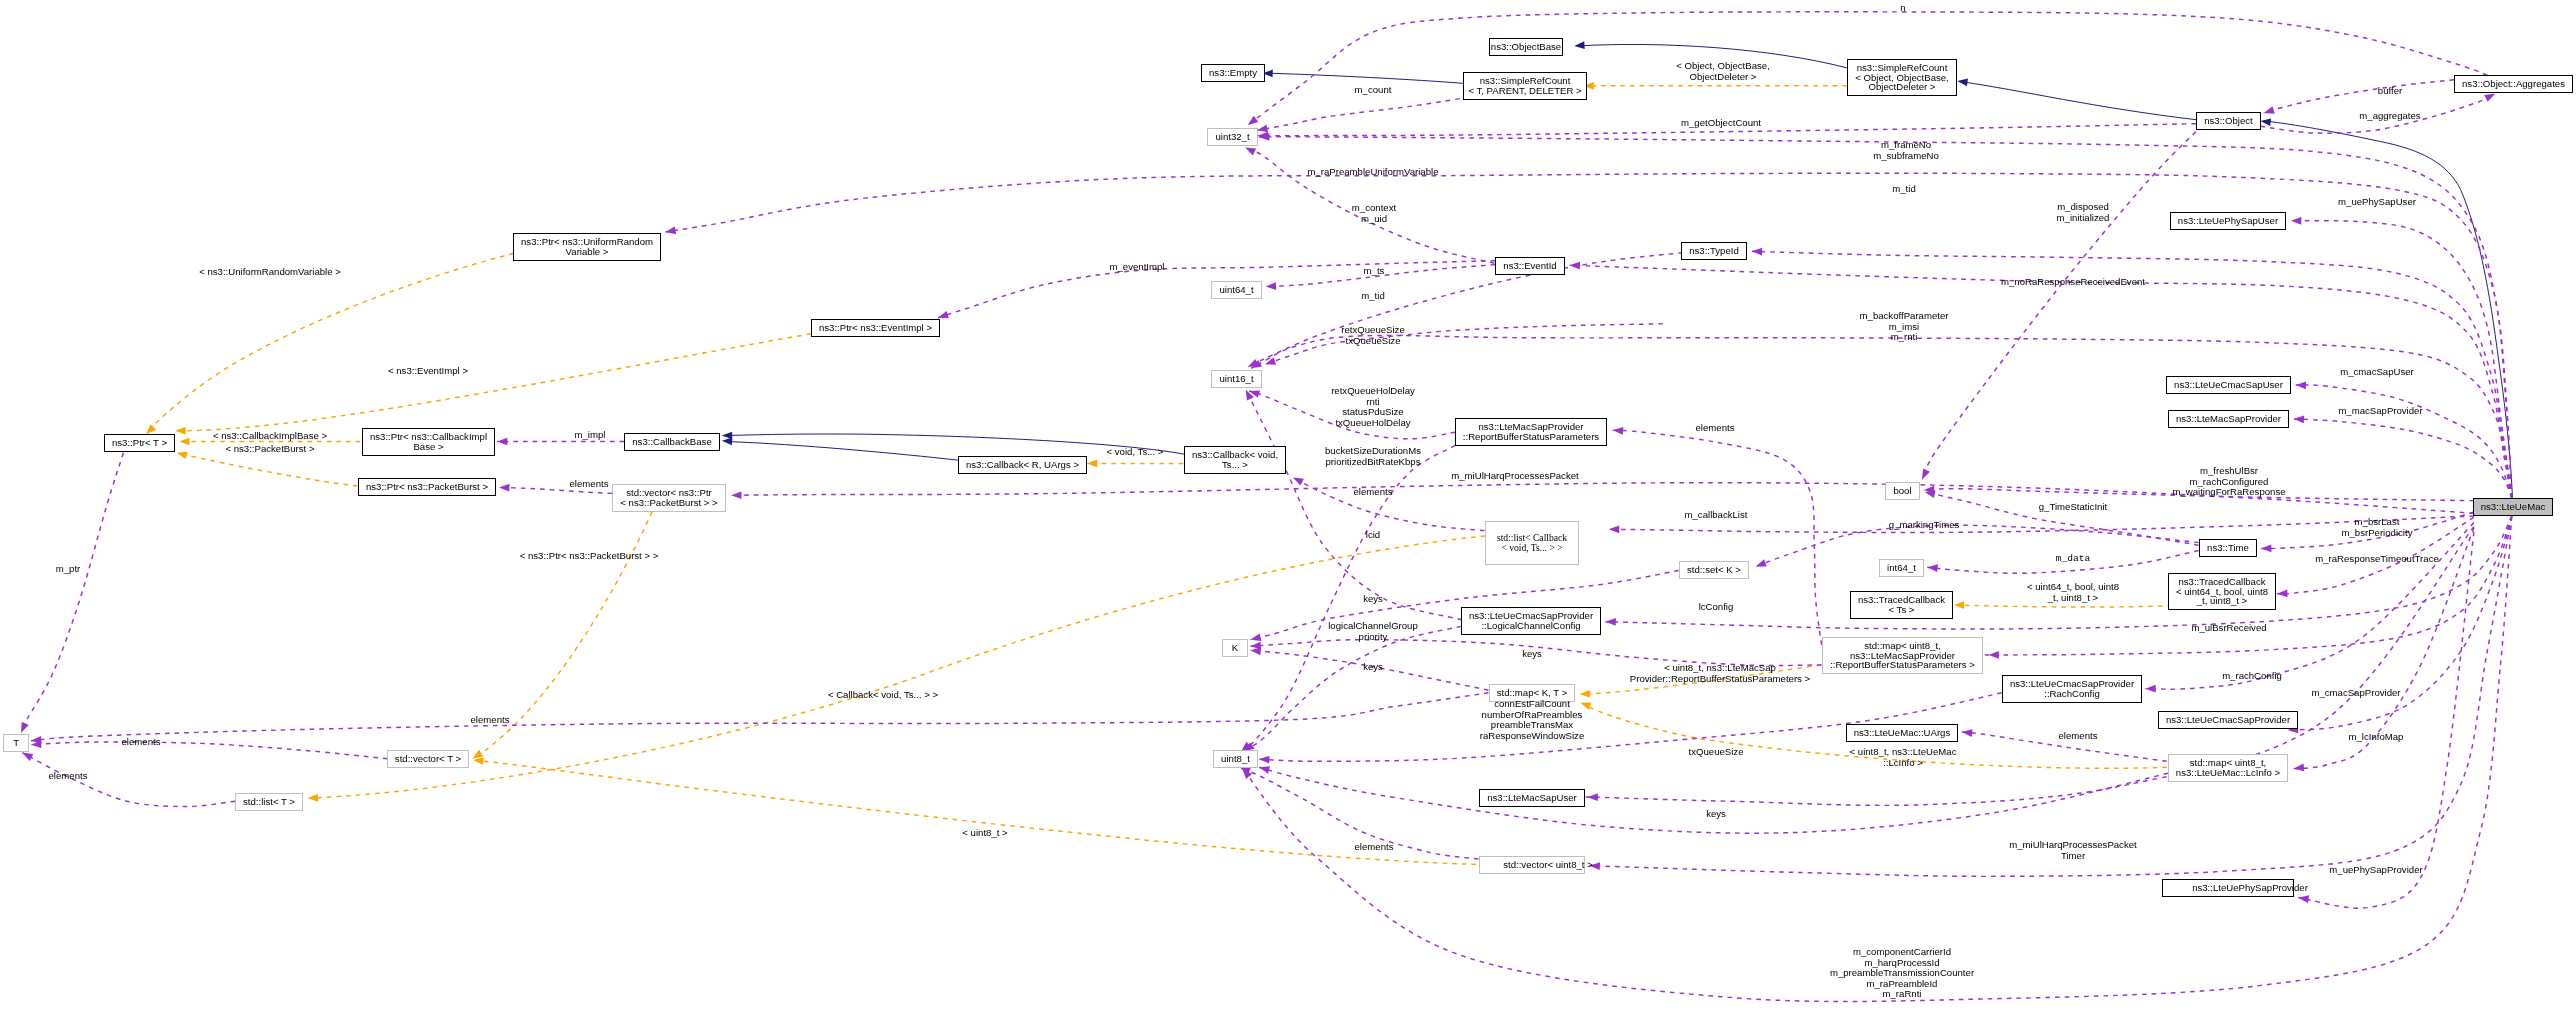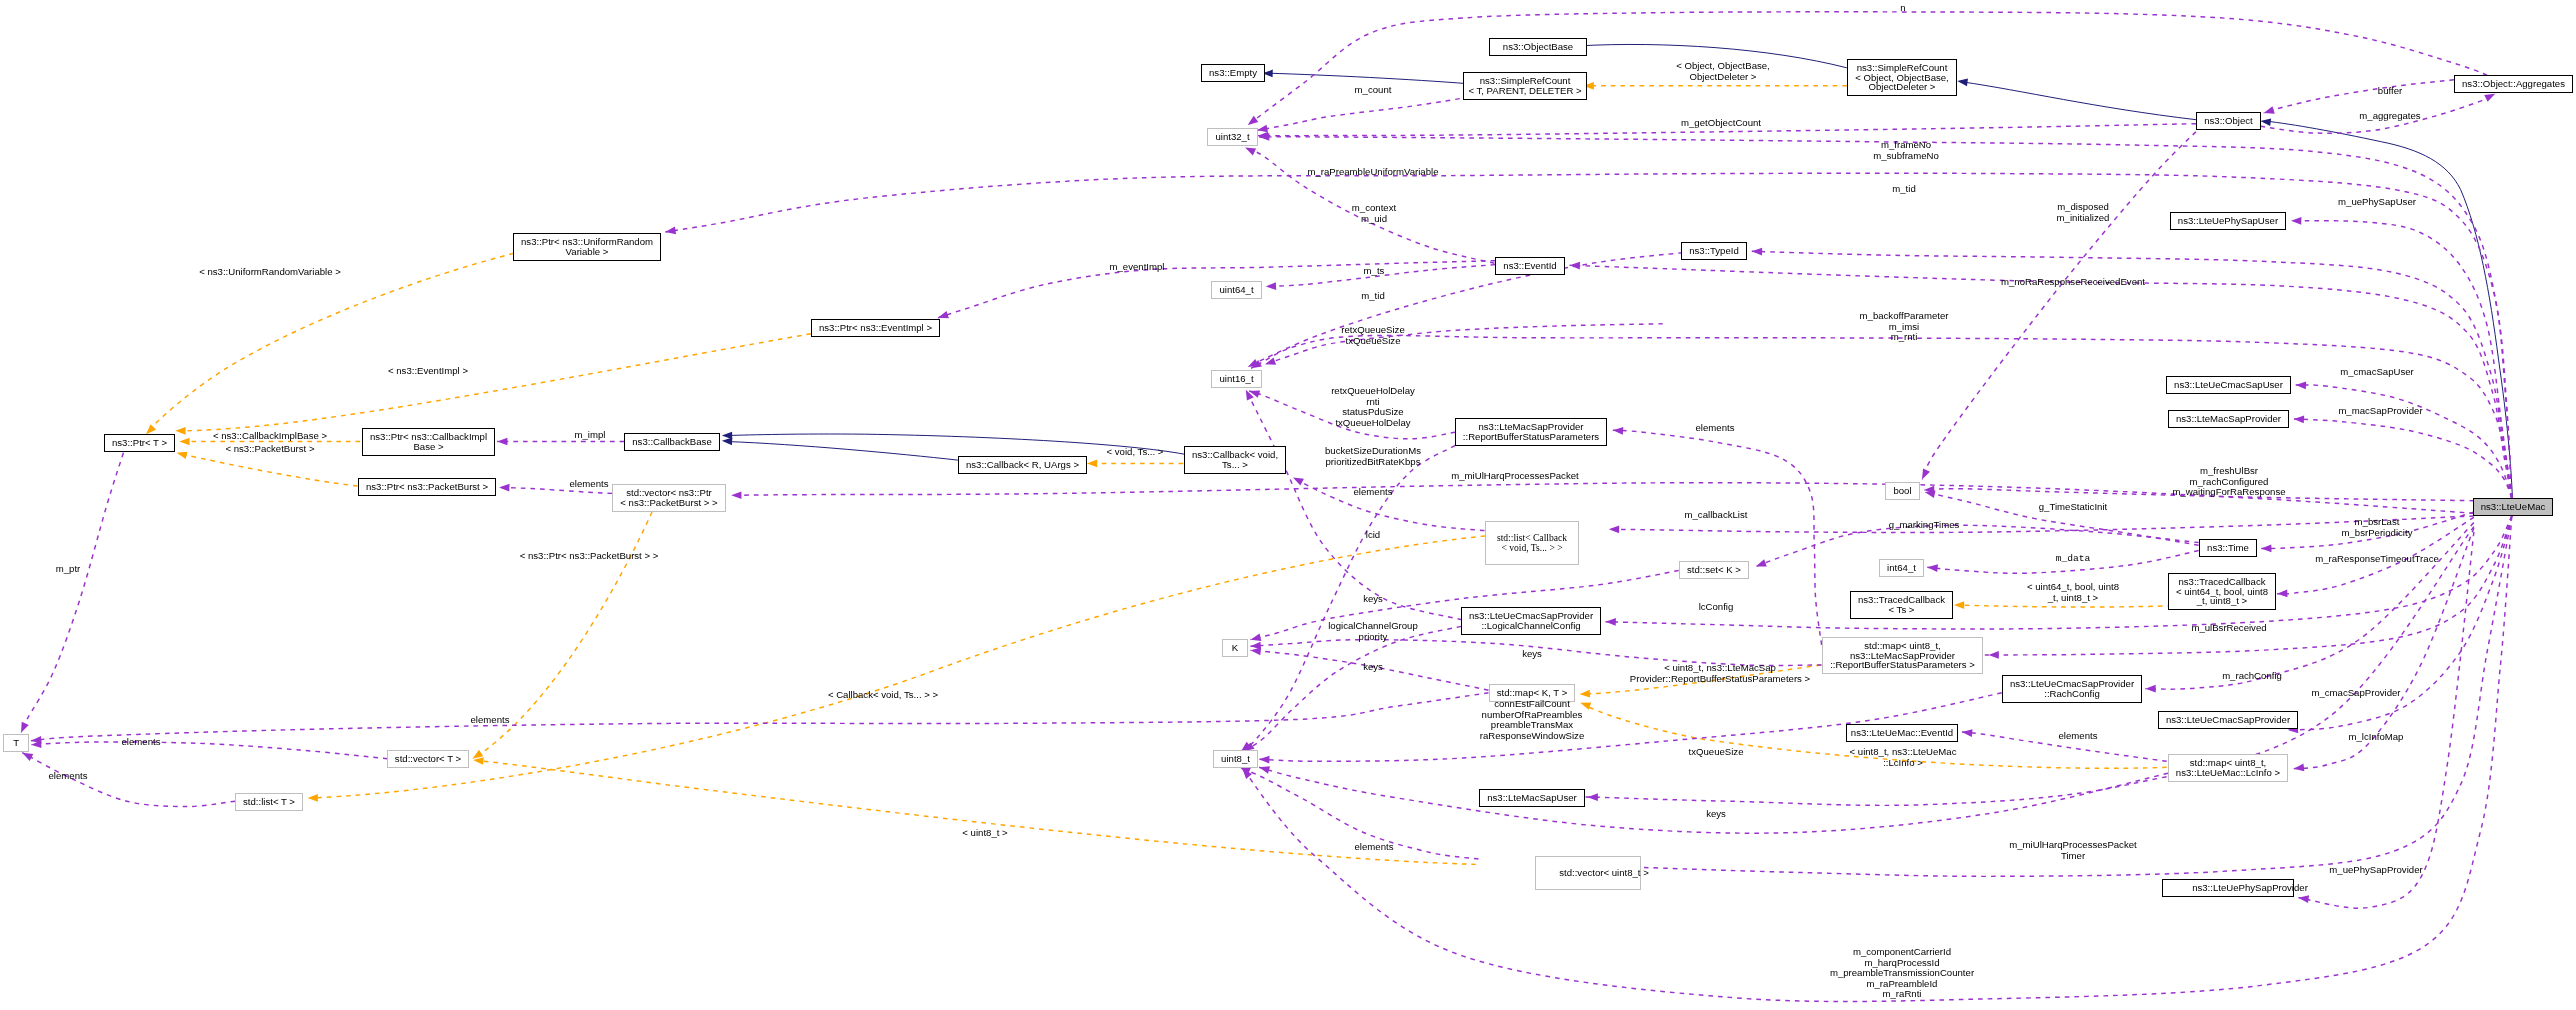--- a/index.html
+++ b/index.html
@@ -166,21 +166,21 @@
       <polygon points="0,0 -15.5,-5.8 -15.5,5.8" transform="translate(1410,478) rotate(162)" fill="#9a32cd"></polygon>
       <path d="M 2248,398 C 2231.67,399.333 2183,402.667 2150,406 C 2117,409.333 2081.67,414.333 2050,418 C 2018.33,421.667 1984.5,425.833 1960,428 C 1935.5,430.167 1912.5,430.5 1903,431" fill="none" stroke="#9a32cd" stroke-width="2.2" stroke-dasharray="7,7.5"></path>
       <polygon points="0,0 -15.5,-5.8 -15.5,5.8" transform="translate(1903,431) rotate(177)" fill="#9a32cd"></polygon>
       <path d="M 2530,380 C 2508.33,382.5 2446.67,387.5 2400,395 C 2353.33,402.5 2300,413.333 2250,425 C 2200,436.667 2145,451.667 2100,465 C 2055,478.333 2013.33,492.5 1980,505 C 1946.67,517.5 1917.33,532.167 1900,540 C 1882.67,547.833 1880,550 1876,552" fill="none" stroke="#9a32cd" stroke-width="2.2" stroke-dasharray="7,7.5"></path>
       <polygon points="0,0 -15.5,-5.8 -15.5,5.8" transform="translate(1876,552) rotate(153.4)" fill="#9a32cd"></polygon>
     </svg>
   <div id="nodes">
       <div class="node class" style="left: 1201px; top: 64px; width: 64px; height: 18px;">
         <div class="node-label">ns3::Empty</div>
       </div>
-      <div class="node class" style="left: 1489px; top: 38px; width: 98px; height: 18px;">
+      <div class="node class" style="left: 1489px; top: 38px; width: 74px; height: 18px;">
         <div class="node-label">ns3::ObjectBase</div>
       </div>
       <div class="node class" style="left: 1463px; top: 72px; width: 124px; height: 28px;">
         <div class="node-label">ns3::SimpleRefCount<br>&lt; T, PARENT, DELETER &gt;</div>
       </div>
       <div class="node class" style="left: 1847px; top: 59px; width: 110px; height: 37px;">
         <div class="node-label">ns3::SimpleRefCount<br>&lt; Object, ObjectBase,<br>ObjectDeleter &gt;</div>
       </div>
       <div class="node type" style="left: 1207px; top: 128px; width: 51px; height: 18px;">
         <div class="node-label">uint32_t</div>
@@ -275,41 +275,41 @@
       <div class="node class" style="left: 2002px; top: 675px; width: 140px; height: 28px;">
         <div class="node-label">ns3::LteUeCmacSapProvider<br>::RachConfig</div>
       </div>
       <div class="node type" style="left: 1489px; top: 684px; width: 86px; height: 18px;">
         <div class="node-label">std::map&lt; K, T &gt;</div>
       </div>
       <div class="node class" style="left: 2158px; top: 711px; width: 140px; height: 18px;">
         <div class="node-label">ns3::LteUeCmacSapProvider</div>
       </div>
       <div class="node class" style="left: 1846px; top: 724px; width: 112px; height: 18px;">
-        <div class="node-label">ns3::LteUeMac::EventId</div>
+        <div class="node-label">ns3::LteUeMac::UArgs</div>
       </div>
       <div class="node type" style="left: 1213px; top: 750px; width: 45px; height: 18px;">
         <div class="node-label">uint8_t</div>
       </div>
       <div class="node type" style="left: 2168px; top: 754px; width: 120px; height: 28px;">
         <div class="node-label">std::map&lt; uint8_t,<br>ns3::LteUeMac::LcInfo &gt;</div>
       </div>
       <div class="node type" style="left: 3.3px; top: 734px; width: 26px; height: 18px;">
         <div class="node-label">T</div>
       </div>
       <div class="node type" style="left: 387px; top: 750px; width: 82px; height: 18px;">
         <div class="node-label">std::vector&lt; T &gt;</div>
       </div>
       <div class="node class" style="left: 1479px; top: 789px; width: 106px; height: 18px;">
         <div class="node-label">ns3::LteMacSapUser</div>
       </div>
       <div class="node type" style="left: 235px; top: 793px; width: 68px; height: 18px;">
         <div class="node-label">std::list&lt; T &gt;</div>
       </div>
-      <div class="node type" style="left: 1535px; top: 856px; width: 106px; height: 34px; padding-left: 32px;">
+      <div class="node type" style="left: 1479px; top: 856px; width: 106px; height: 18px; padding-left: 32px;">
         <div class="node-label">std::vector&lt; uint8_t &gt;</div>
       </div>
       <div class="node class" style="left: 2162px; top: 879px; width: 132px; height: 18px; padding-left: 44px;">
         <div class="node-label">ns3::LteUePhySapProvider</div>
       </div>
       <div class="node self" style="left: 2473px; top: 498px; width: 80px; height: 18px;">
         <div class="node-label">ns3::LteUeMac</div>
       </div>
     </div>
   <div id="labels">

